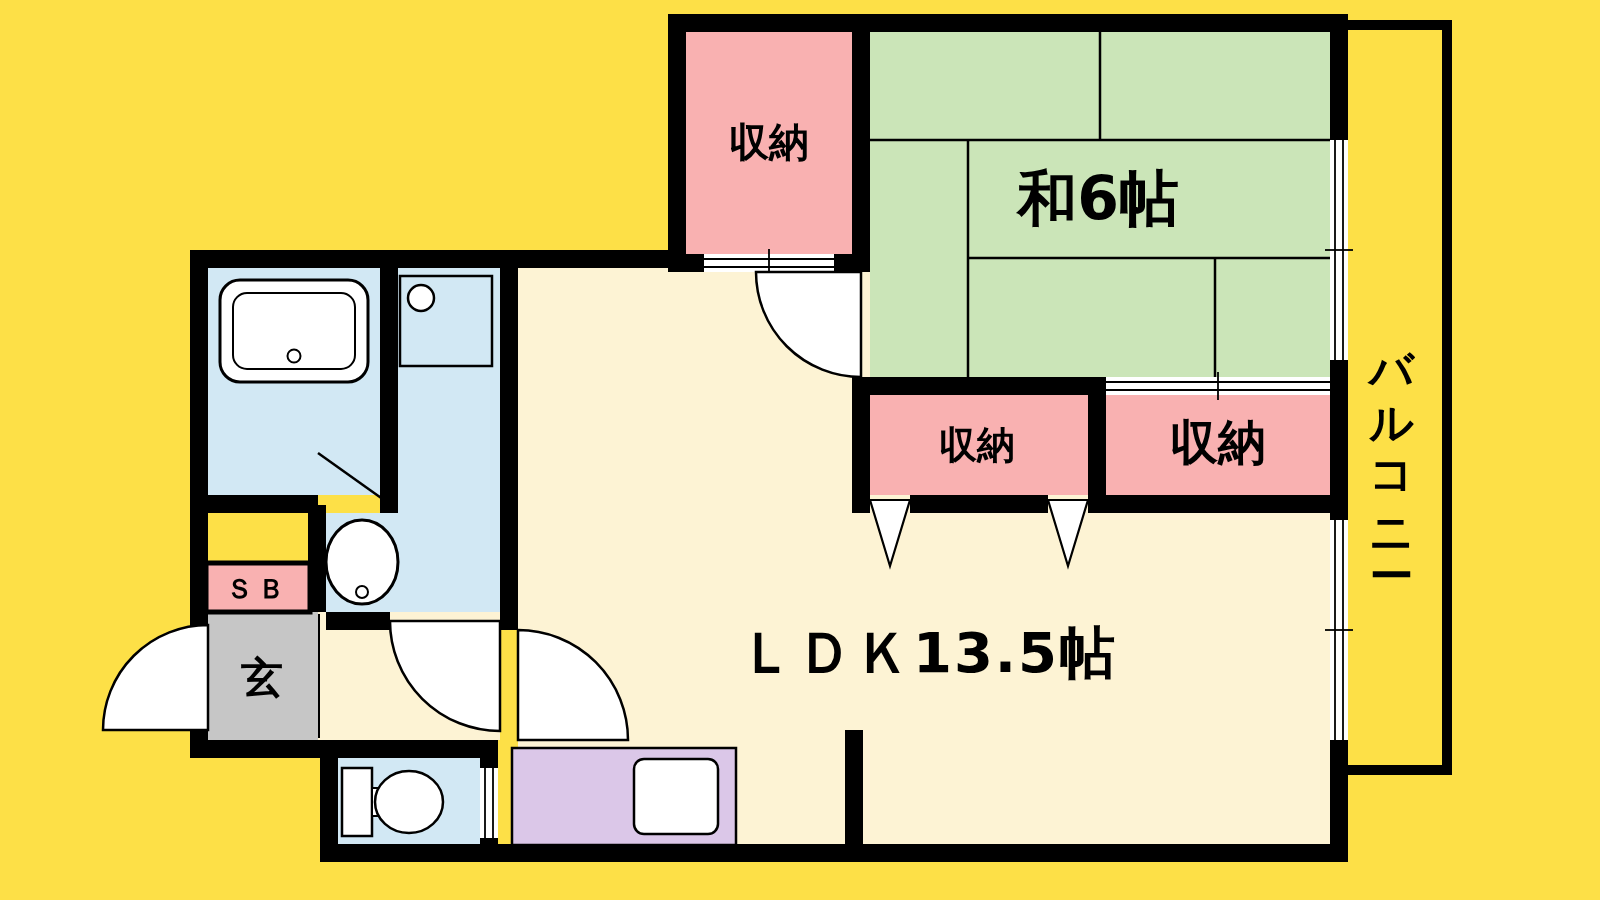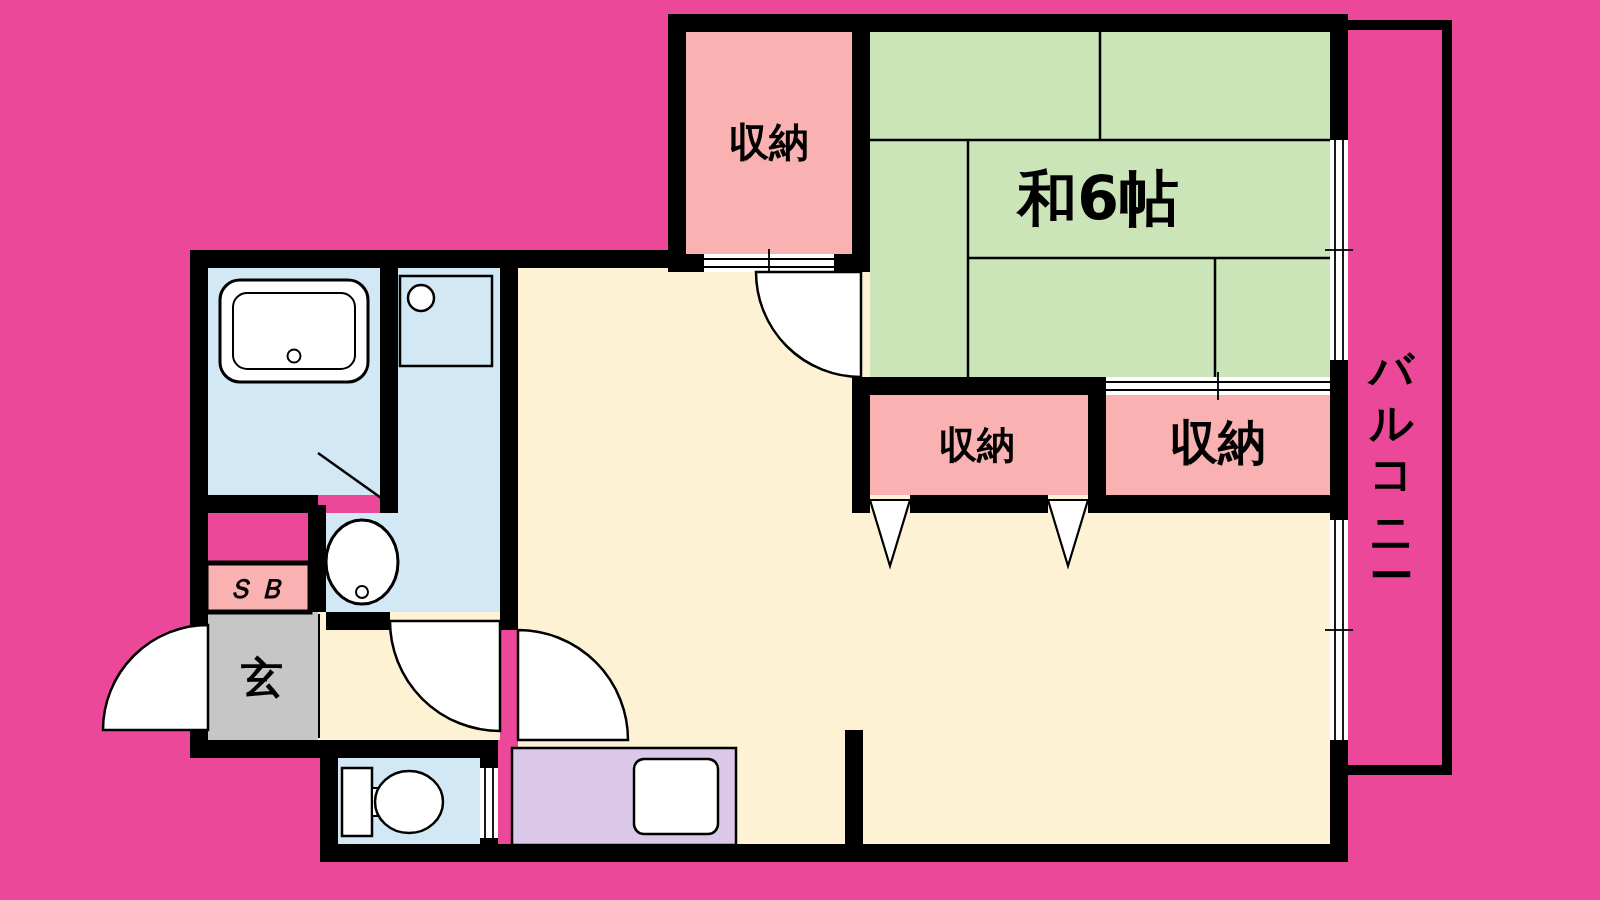--- a/index.html
+++ b/index.html
@@ -1,19 +1,19 @@
 <!DOCTYPE html>
 <html><head>
 <meta charset="utf-8">
 <style>
   html,body{margin:0;padding:0;background:#fff;}
   .plan{
     position:relative;
     width:1600px;height:900px;
-    background:#ec4899;
+    background:#fde047;
     overflow:hidden;
     font-family:"DejaVu Sans",sans-serif;
   }
   .plan svg{position:absolute;left:0;top:0;}
   .label{
     position:absolute;
     transform:translate(-50%,-50%);
     font-weight:bold;
     color:#000;
     white-space:nowrap;
@@ -22,21 +22,21 @@
   }
   .lbl-closet-top{left:769px;top:142px;font-size:40px;}
   .lbl-japanese{left:1098px;top:198px;font-size:60px;}
   .lbl-closet-mid-left{left:977px;top:445px;font-size:38px;}
   .lbl-closet-mid-right{left:1218px;top:442px;font-size:48px;}
   .lbl-ldk{left:928px;top:653px;font-size:56px;letter-spacing:2px;}
   .lbl-balcony{
     left:1392px;top:440px;font-size:44px;
     writing-mode:vertical-rl;text-orientation:mixed;letter-spacing:8px;
   }
-  .lbl-sb{left:258px;top:588px;font-size:27px;letter-spacing:5px;font-style:italic;}
+  .lbl-sb{left:258px;top:588px;font-size:27px;letter-spacing:5px;}
   .lbl-genkan{left:262px;top:678px;font-size:42px;}
 </style>
 </head>
 <body>
 
 <div class="plan">
 
   <svg width="1600" height="900" viewBox="0 0 1600 900">
 
     <g>
@@ -179,17 +179,18 @@
       </g>
 
       <rect x="206" y="563" width="104" height="49" fill="#f9b1b1" stroke="#000" stroke-width="5"></rect>
     </g>
   </svg>
 
   <div class="label lbl-closet-top">収納</div>
   <div class="label lbl-japanese">和6帖</div>
   <div class="label lbl-closet-mid-left">収納</div>
   <div class="label lbl-closet-mid-right">収納</div>
+  <div class="label lbl-ldk">ＬＤＫ13.5帖</div>
   <div class="label lbl-balcony">バルコニー</div>
   <div class="label lbl-sb">ＳＢ</div>
   <div class="label lbl-genkan">玄</div>
 
 </div>
 
 </body></html>

